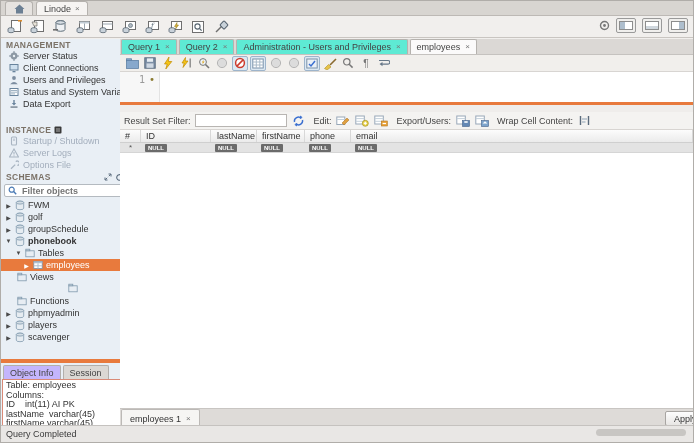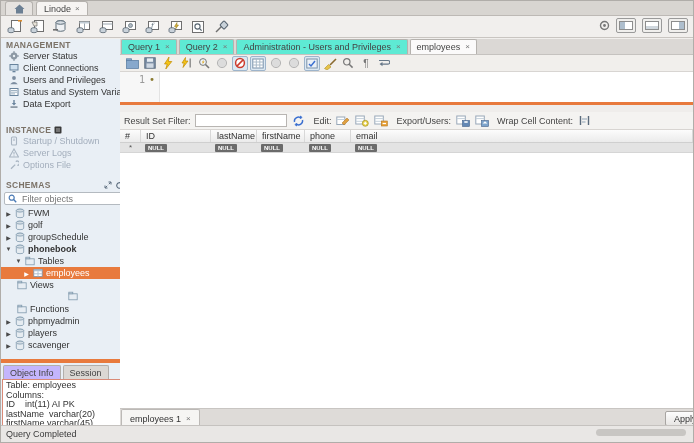--- a/index.html
+++ b/index.html
@@ -34,21 +34,21 @@
     border-right:1px solid #c2c2c2;overflow:hidden;}
   .side-header{font-size:8.5px;font-weight:bold;color:#7b7267;letter-spacing:.3px;
     padding:2px 4px 1px 5px;height:11px;display:flex;align-items:center;gap:3px;}
   .side-header .spacer{flex:1;}
   .side-item{height:12px;display:flex;align-items:center;gap:4px;padding-left:8px;
     white-space:nowrap;overflow:hidden;color:#333;}
   .side-item.disabled{color:#a3aebc;}
   .filterbox{margin:2px 3px;height:13px;background:#fff;border:1px solid #b4bac0;border-radius:2px;
     display:flex;align-items:center;gap:3px;padding:0 3px;}
   .filterbox input{border:none;outline:none;flex:1;min-width:0;font-size:9px;
-    font-family:"Liberation Sans",sans-serif;background:transparent;color:#333;}
+    font-family:"Liberation Sans",sans-serif;background:transparent;color:#333;font-weight:bold;}
   .tree{margin-top:2px;}
   .trow{height:12px;display:flex;align-items:center;gap:3px;font-size:9px;padding-left:4px;
     white-space:nowrap;overflow:hidden;}
   .trow .arrow{font-size:6px;color:#4a4a4a;width:7px;text-align:center;flex:0 0 7px;}
   .lvl1{padding-left:14px;}
   .lvl2{padding-left:22px;}
   .trow.selected{background:#e87a3d;color:#fff;}
   .trow.selected .arrow{color:#fff;}
   .bold{font-weight:bold;}
   .splitter-side{position:absolute;left:0;right:0;top:320px;height:4px;background:#e87a3d;}
@@ -309,21 +309,21 @@
     </div>
     <div class="side-item disabled">
       <span>
           <svg width="10" height="10" viewBox="0 0 10 10">
             <path d="M2 8.8 L6.2 4.6 M6.8 1.6 a2.2 2.2 0 1 1 1.6 3.8" stroke="#a9b5c2" stroke-width="1.3" fill="none"></path>
           </svg>
         </span>
       <span class="nowrap">Options File</span>
     </div>
 
-    <div class="side-header" style="margin-top:8px;padding-right:4px;">
+    <div class="side-header" style="margin-top:0;padding-right:4px;">
       <span>SCHEMAS</span>
       <span class="spacer"></span>
       <span>
           <svg width="8" height="8" viewBox="0 0 8 8">
             <path d="M1 4.5 V7 H3.5 M7 3.5 V1 H4.5" stroke="#5a6b7c" fill="none" stroke-width="1"></path>
             <line x1="1.3" y1="6.7" x2="3.2" y2="4.8" stroke="#5a6b7c"></line>
             <line x1="6.7" y1="1.3" x2="4.8" y2="3.2" stroke="#5a6b7c"></line>
           </svg>
         </span>
       <span>
@@ -468,21 +468,21 @@
 
     <div class="splitter-side"></div>
     <div class="info-tabs">
       <span class="itab active">Object Info</span>
       <span class="itab">Session</span>
     </div>
     <div class="info-panel">
       <div class="info-line">Table: employees</div>
       <div class="info-line">Columns:</div>
       <div class="info-line">ID    int(11) AI PK</div>
-      <div class="info-line">lastName  varchar(20)</div>
+      <div class="info-line">lastName  varchar(45)</div>
       <div class="info-line">firstName varchar(45)</div>
     </div>
   </div>
 
   <div class="main">
     <div class="qtabs">
       <div class="qtab">
           <span>Query 1</span>
           <span class="x">×</span>
         </div>

